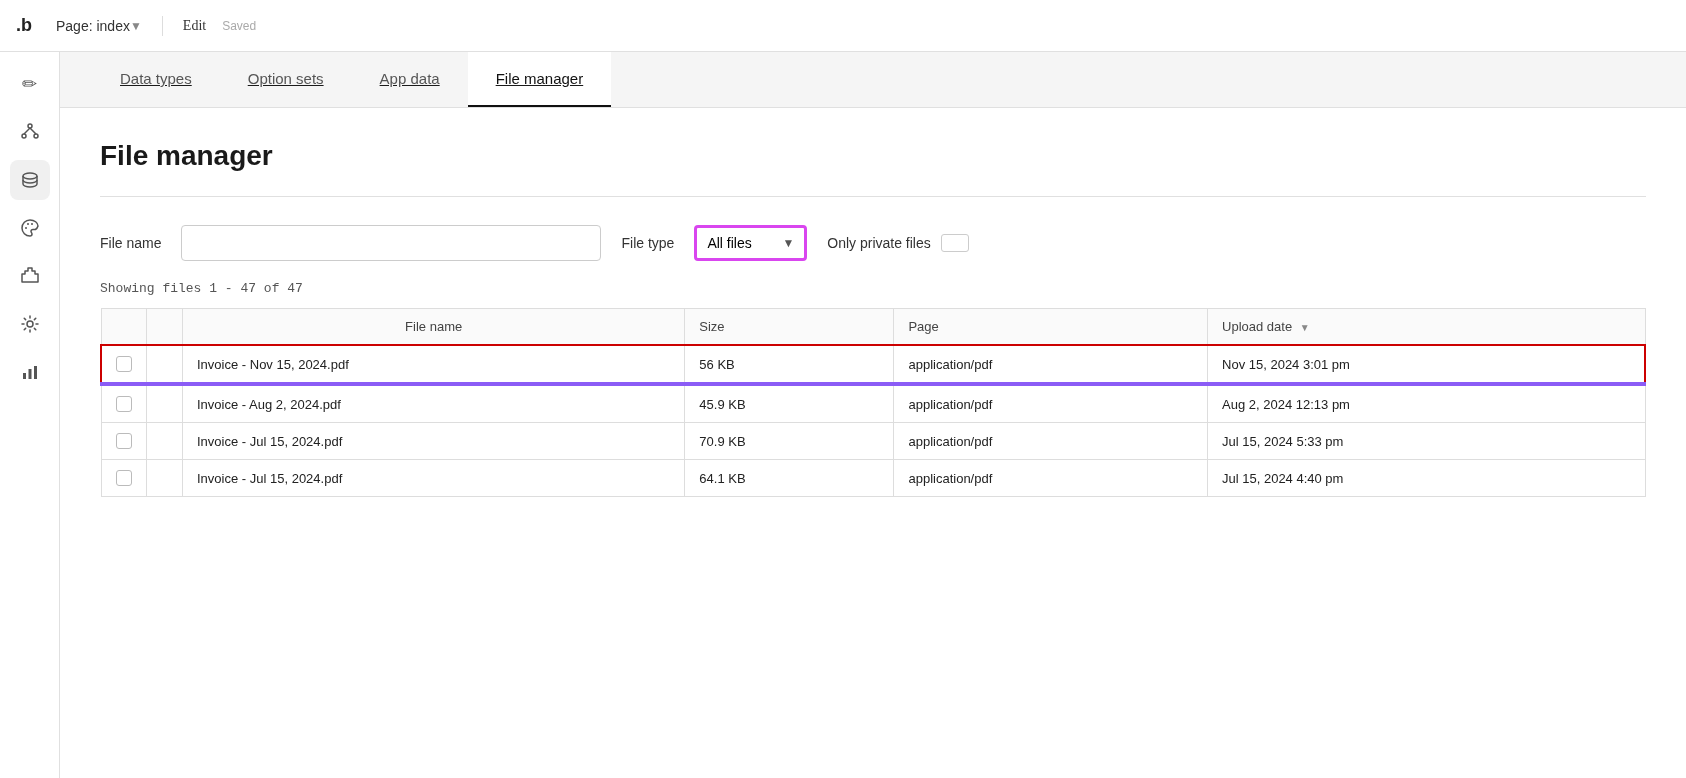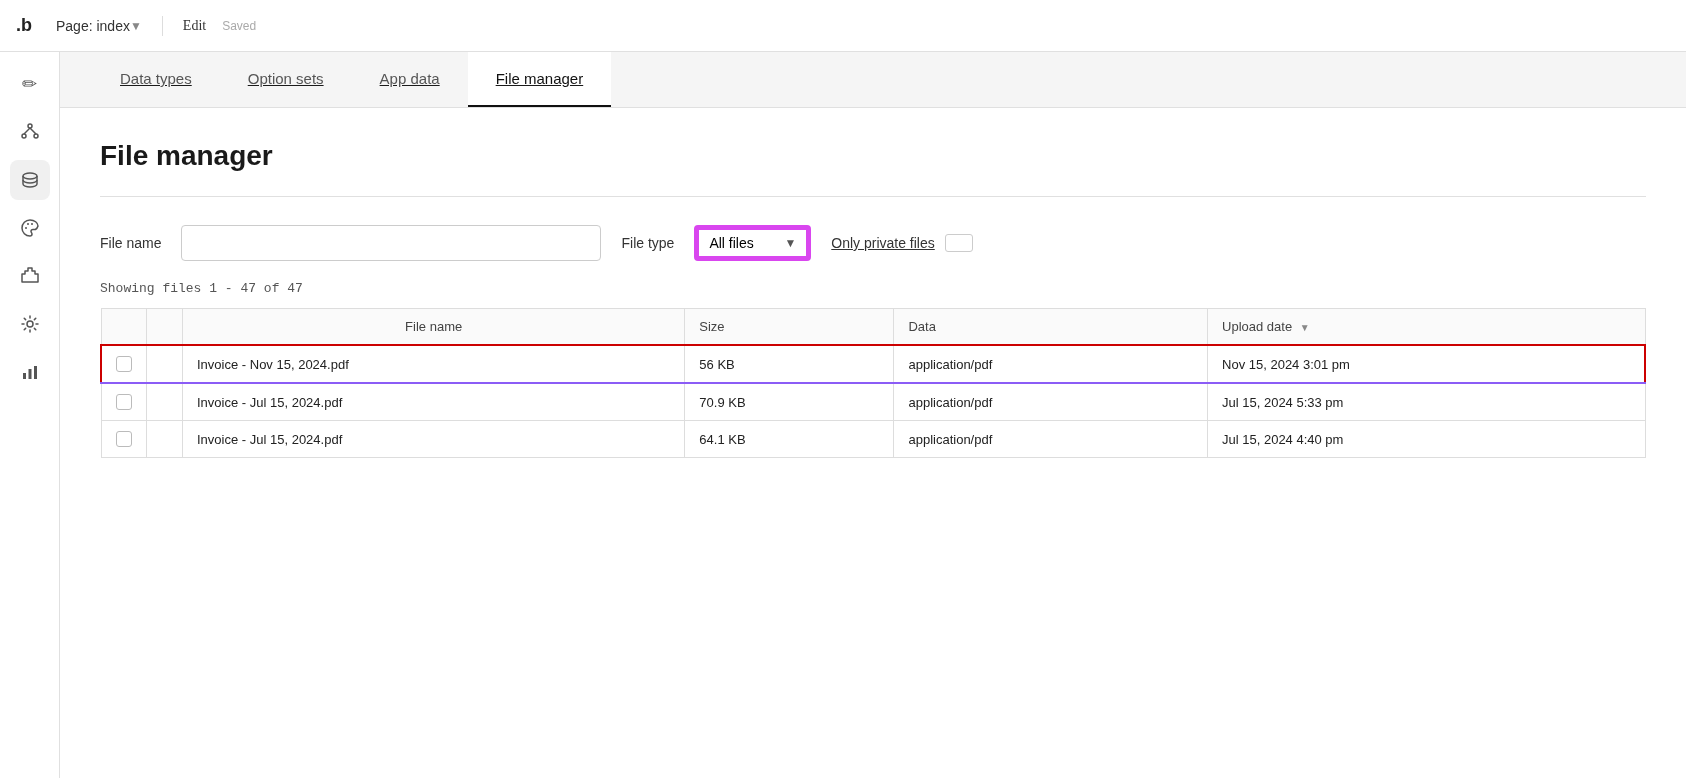--- a/index.html
+++ b/index.html
@@ -61,29 +61,29 @@
 
     
     .filter-row { display: flex; align-items: center; gap: 20px; margin-bottom: 20px; }
     .filter-label { font-size: 14px; color: #333; white-space: nowrap; }
     .filter-input {
       width: 420px; height: 36px; border: 1px solid #ccc; border-radius: 4px;
       padding: 0 10px; font-size: 14px; outline: none;
     }
     .filter-select-wrap {
       display: flex; align-items: center; gap: 0;
-      border: 5px solid #d946ef; border-radius: 4px; background: #fff;
+      border: 3px solid #d946ef; border-radius: 4px; background: #fff;
       height: 36px; padding: 0 10px; cursor: pointer;
     }
     .filter-select-wrap select {
       border: none; outline: none; font-size: 14px; background: transparent;
       appearance: none; -webkit-appearance: none; cursor: pointer; padding-right: 4px;
     }
     .filter-select-chevron { font-size: 12px; color: #555; }
-    .only-private { display: flex; align-items: center; gap: 10px; font-size: 14px; color: #333; text-decoration: underline; }
+    .only-private { display: flex; align-items: center; gap: 10px; font-size: 14px; color: #333; }
     .toggle-box {
       width: 28px; height: 18px; border: 1px solid #ccc; border-radius: 3px;
       background: #fff; cursor: pointer;
     }
 
     
     .showing-text { font-size: 13px; color: #555; margin-bottom: 12px; font-family: Liberation Mono, monospace; }
 
     
     .file-table { width: 100%; border-collapse: collapse; border: 1px solid #ddd; }
@@ -93,21 +93,21 @@
     }
     .file-table th.center { text-align: center; }
     .file-table td {
       border: 1px solid #ddd; padding: 10px 14px; font-size: 13px; color: #222;
     }
     .file-table td.center { text-align: center; }
 
     .checkbox-cell { width: 36px; }
     .checkbox { width: 16px; height: 16px; border: 1px solid #bbb; border-radius: 3px; cursor: pointer; }
     .preview-cell { width: 36px; }
-    .row-red-border td { border-top: 2px solid #cc0000; border-bottom: 2px solid #8b5cf6; border-radius: 17px; }
+    .row-red-border td { border-top: 2px solid #cc0000; border-bottom: 4px solid #8b5cf6; border-radius: 17px; }
     .row-red-border td:first-child { border-left: 2px solid #cc0000; }
     .row-red-border td:last-child { border-right: 2px solid #cc0000; }
 
     .sort-icon { margin-left: 4px; color: #888; font-size: 10px; }
   </style>
 </head>
 <body>
 
 <div class="topbar">
   <span class="topbar-logo">.b</span>
@@ -205,21 +205,21 @@
 
       <div class="showing-text">Showing files 1 - 47 of 47</div>
 
       <table class="file-table">
         <thead>
           <tr>
             <th class="checkbox-cell"></th>
             <th class="preview-cell"></th>
             <th class="center">File name</th>
             <th>Size</th>
-            <th>Data</th>
+            <th>Page</th>
             <th>
               <span>Upload date</span>
               <span class="sort-icon">▼</span>
             </th>
           </tr>
         </thead>
         <tbody id="file-table-body">
         <tr class="row-red-border">
     <td class="checkbox-cell center">
       <div class="checkbox"></div>
@@ -228,20 +228,30 @@
     <td>Invoice - Nov 15, 2024.pdf</td>
     <td>56 KB</td>
     <td>application/pdf</td>
     <td>Nov 15, 2024 3:01 pm</td>
   </tr>
             <tr>
     <td class="checkbox-cell center">
       <div class="checkbox"></div>
     </td>
     <td class="preview-cell"></td>
+    <td>Invoice - Aug 2, 2024.pdf</td>
+    <td>45.9 KB</td>
+    <td>application/pdf</td>
+    <td>Aug 2, 2024 12:13 pm</td>
+  </tr>
+            <tr>
+    <td class="checkbox-cell center">
+      <div class="checkbox"></div>
+    </td>
+    <td class="preview-cell"></td>
     <td>Invoice - Jul 15, 2024.pdf</td>
     <td>70.9 KB</td>
     <td>application/pdf</td>
     <td>Jul 15, 2024 5:33 pm</td>
   </tr>
             <tr>
     <td class="checkbox-cell center">
       <div class="checkbox"></div>
     </td>
     <td class="preview-cell"></td>

